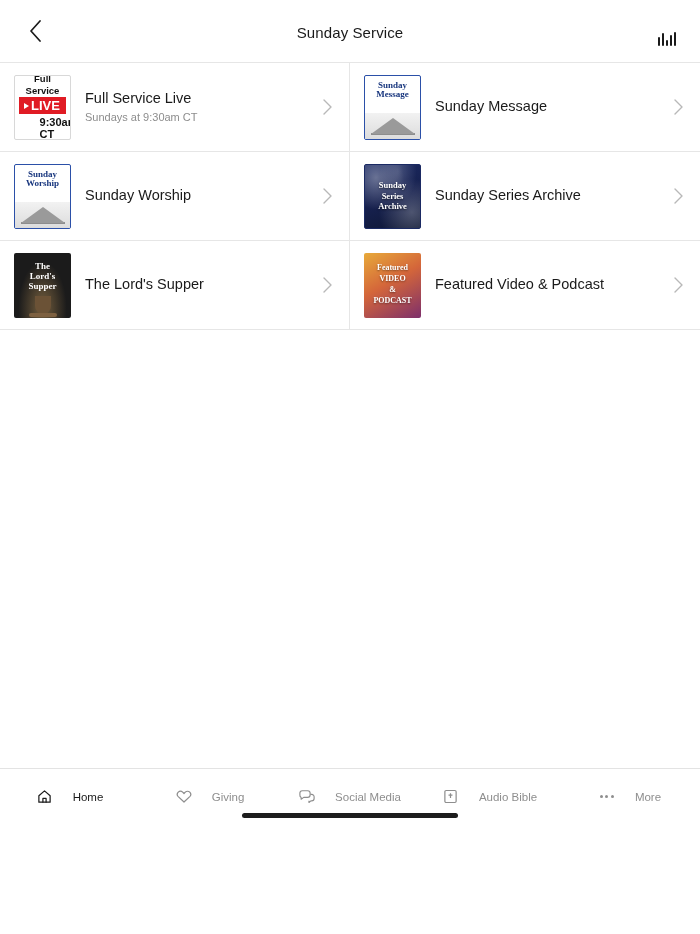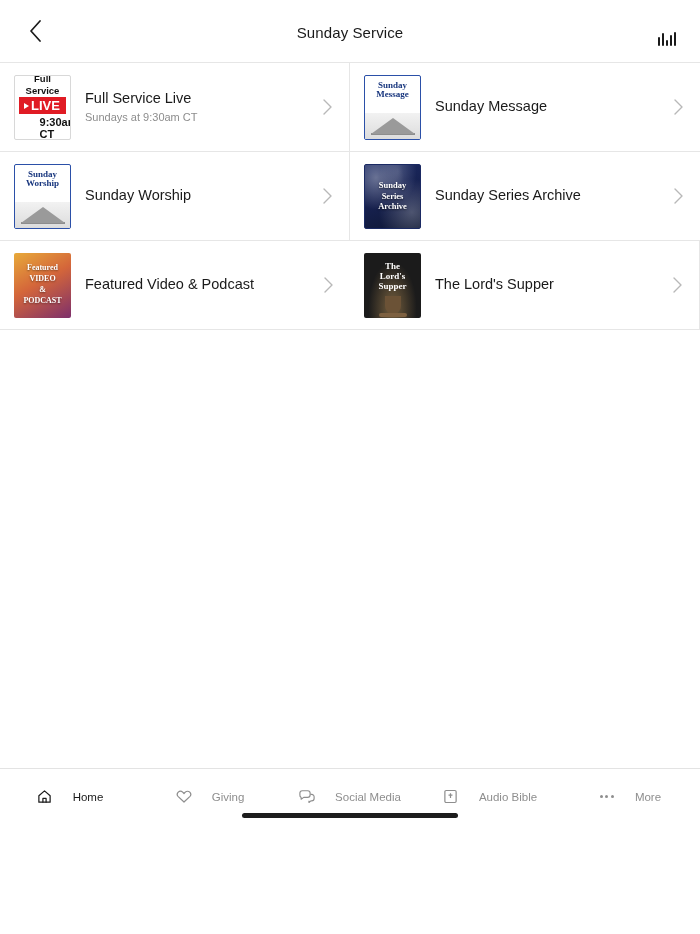--- a/index.html
+++ b/index.html
@@ -371,59 +371,59 @@
       <div class="cell-text">
         <div class="cell-title">Sunday Series Archive</div>
       </div>
       <div class="chev">
         <svg width="9" height="16" viewBox="0 0 9 16" fill="none" stroke="#b8b8b8" stroke-width="1.4" stroke-linecap="round" stroke-linejoin="round">
             <polyline points="1,1 8,8 1,15"></polyline>
           </svg>
       </div>
     </div>
 
-    <div class="cell right">
-      <div class="thumb t-featured">
-        <div class="lab">
-          <div>Featured</div>
-          <div>VIDEO</div>
-          <div>&amp;</div>
-          <div>PODCAST</div>
-        </div>
-      </div>
-      <div class="cell-text">
-        <div class="cell-title">Featured Video &amp; Podcast</div>
-      </div>
-      <div class="chev">
-        <svg width="9" height="16" viewBox="0 0 9 16" fill="none" stroke="#b8b8b8" stroke-width="1.4" stroke-linecap="round" stroke-linejoin="round">
-            <polyline points="1,1 8,8 1,15"></polyline>
-          </svg>
-      </div>
-    </div>
-
     <div class="cell">
       <div class="thumb t-supper">
         <div class="glow"></div>
         <div class="lab">
           <div>The</div>
           <div>Lord's</div>
           <div>Supper</div>
         </div>
         <div class="cup"></div>
       </div>
       <div class="cell-text">
         <div class="cell-title">The Lord's Supper</div>
       </div>
       <div class="chev">
         <svg width="9" height="16" viewBox="0 0 9 16" fill="none" stroke="#b8b8b8" stroke-width="1.4" stroke-linecap="round" stroke-linejoin="round">
             <polyline points="1,1 8,8 1,15"></polyline>
           </svg>
       </div>
     </div>
 
+    <div class="cell right">
+      <div class="thumb t-featured">
+        <div class="lab">
+          <div>Featured</div>
+          <div>VIDEO</div>
+          <div>&amp;</div>
+          <div>PODCAST</div>
+        </div>
+      </div>
+      <div class="cell-text">
+        <div class="cell-title">Featured Video &amp; Podcast</div>
+      </div>
+      <div class="chev">
+        <svg width="9" height="16" viewBox="0 0 9 16" fill="none" stroke="#b8b8b8" stroke-width="1.4" stroke-linecap="round" stroke-linejoin="round">
+            <polyline points="1,1 8,8 1,15"></polyline>
+          </svg>
+      </div>
+    </div>
+
   </div>
 
   <div class="tabbar">
 
     <div class="tab active">
       <span class="ico">
         <svg width="15" height="15" viewBox="0 0 16 16" fill="none" stroke="#1a1a1a" stroke-width="1.3" stroke-linejoin="round" stroke-linecap="round">
             <path d="M2 7.2 8 2l6 5.2V14H2z"></path>
             <path d="M6.3 14v-4h3.4v4"></path>
           </svg>

